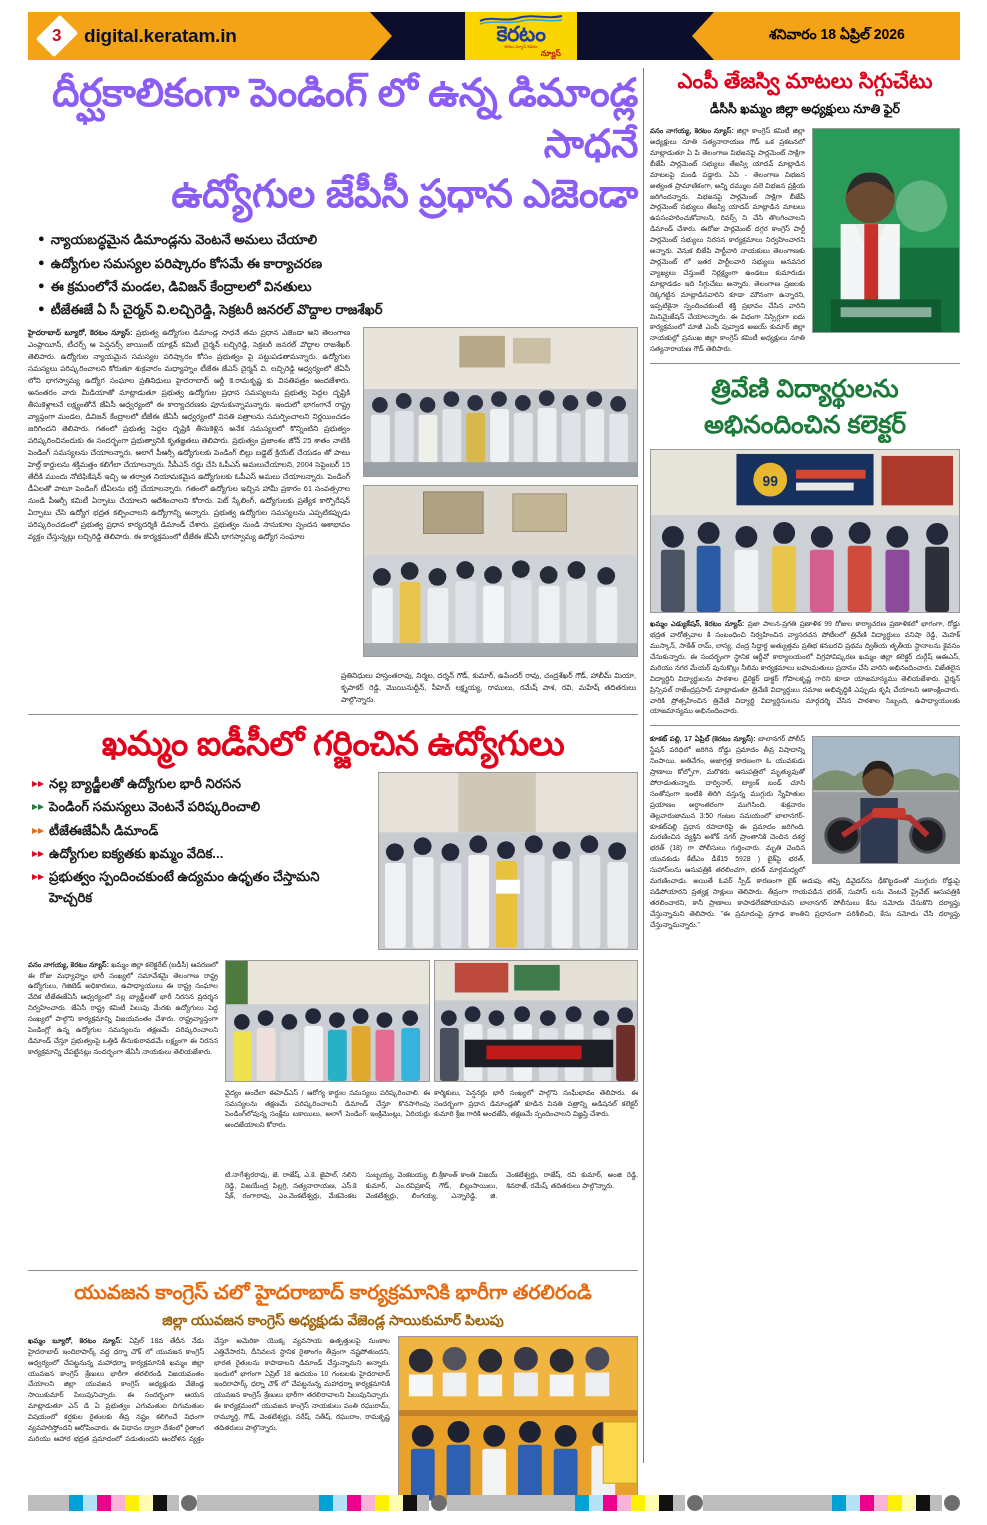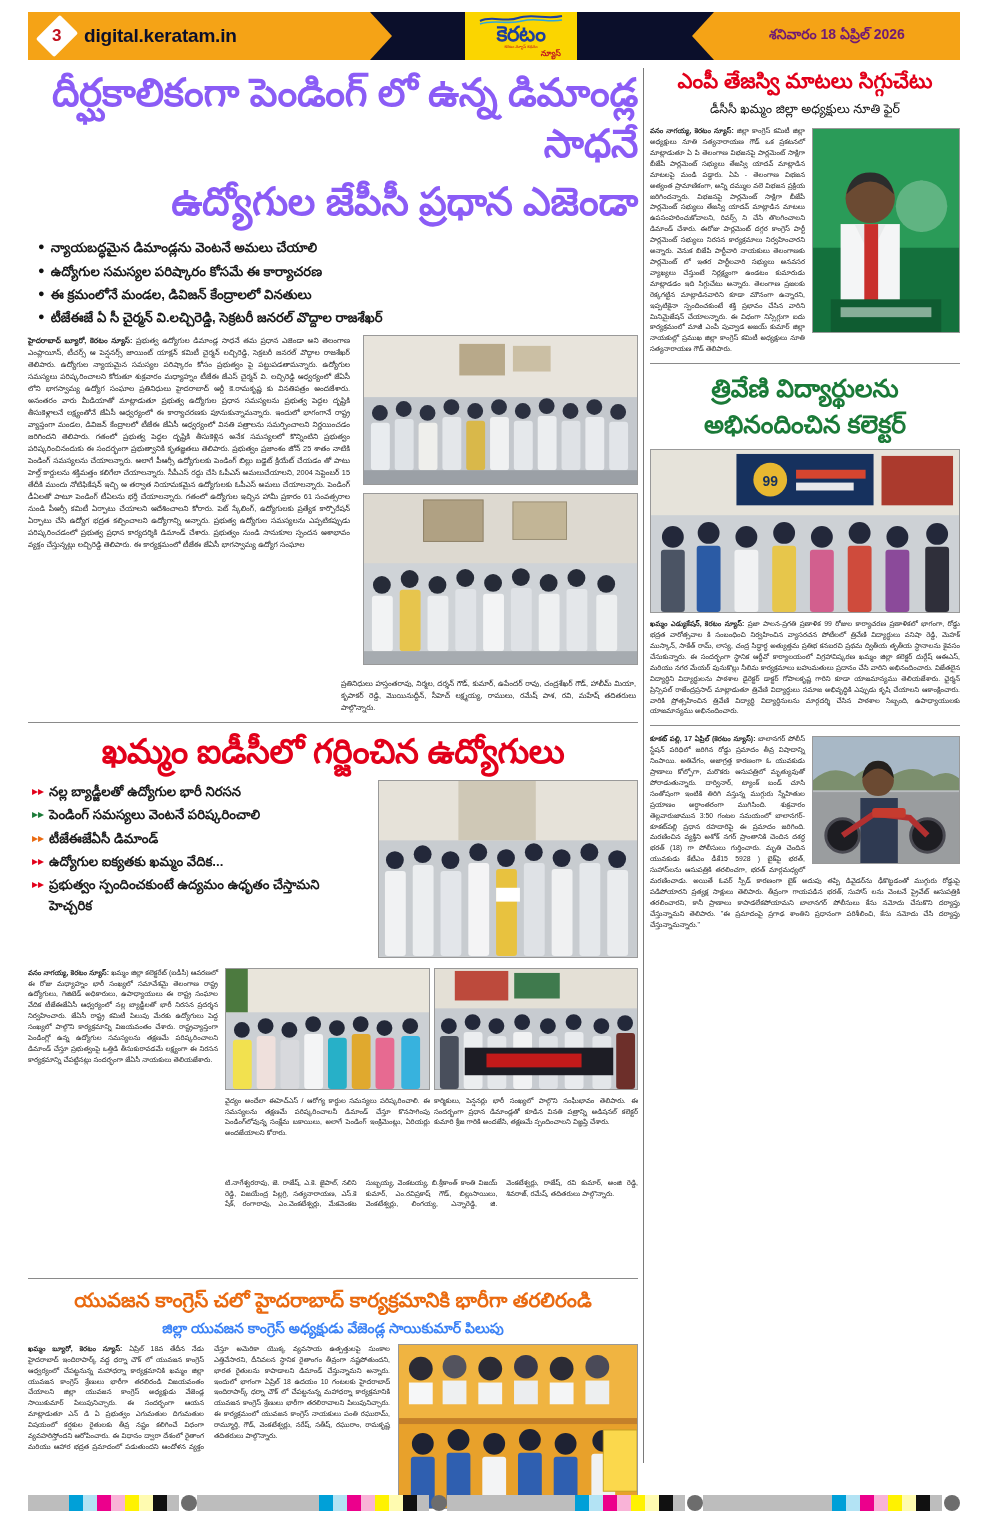--- a/index.html
+++ b/index.html
@@ -83,21 +83,21 @@
     height:48px; width: 246px;
     background:#f5a316;
     display:flex; align-items:center; justify-content:center;
   }
   .mh-right:before {
     content:""; position:absolute; left:-22px; top:0;
     border-top: 24px solid transparent;
     border-bottom: 24px solid transparent;
     border-right: 22px solid #f5a316;
   }
-  .mh-date { color:#701a75; font-weight:bold; font-size:14px; white-space:nowrap; }
+  .mh-date { color:#000000; font-weight:bold; font-size:14px; white-space:nowrap; }
 
   
   .body-area { position:absolute; left:28px; top:66px; width:932px; height:1400px; }
   .col-left  { position:absolute; left:0;   top:0; width:610px; }
   .col-right { position:absolute; left:622px; top:0; width:310px; }
   .vrule {
     position:absolute; left:615px; top:2px; width:1px; height:1395px;
     background:#7a7a7a;
   }
 
@@ -117,25 +117,25 @@
   }
   .hl-green {
     color:#1b7a38; font-weight:bold; text-align:center;
     font-size:25px; line-height:1.3;
   }
   .hl-orange {
     color:#ea6a10; font-weight:bold; text-align:center;
     font-size:20px; line-height:1.3;
   }
   .hl-black {
-    color:#3b82f6; font-weight:bold; text-align:center;
+    color:#a16207; font-weight:bold; text-align:center;
     font-size:14px; line-height:1.3;
   }
   .sub-black-sm {
-    color:#111; font-weight:normal; text-align:center;
+    color:#111; font-weight:bold; text-align:center;
     font-size:12.5px; line-height:1.35;
   }
 
   
   .bullets { margin: 10px 0 6px 10px; }
   .bullet {
     display:flex; align-items:flex-start;
     font-size:13.2px; color:#1a1a1a; line-height:1.55;
     margin-bottom:3px; font-weight:600;
   }
@@ -206,21 +206,21 @@
     </div>
   </div>
 
   <div class="body-area">
     <div class="vrule"></div>
 
     <div class="col-left">
 
       <div>
         <div class="hl-red" style="margin-top:2px;">దీర్ఘకాలికంగా పెండింగ్ లో ఉన్న డిమాండ్ల సాధనే</div>
-        <div class="hl-red" style="margin-top:8px;">ఉద్యోగుల జేపీసీ ప్రధాన ఎజెండా</div>
+        <div class="hl-red" style="margin-top:0;">ఉద్యోగుల జేపీసీ ప్రధాన ఎజెండా</div>
 
         <div class="bullets">
           <div class="bullet">
             <span class="bul-dot">●</span>
             <span>న్యాయబద్ధమైన డిమాండ్లను వెంటనే అమలు చేయాలి</span>
           </div>
           <div class="bullet">
             <span class="bul-dot">●</span>
             <span>ఉద్యోగుల సమస్యల పరిష్కారం కోసమే ఈ కార్యాచరణ</span>
           </div>

